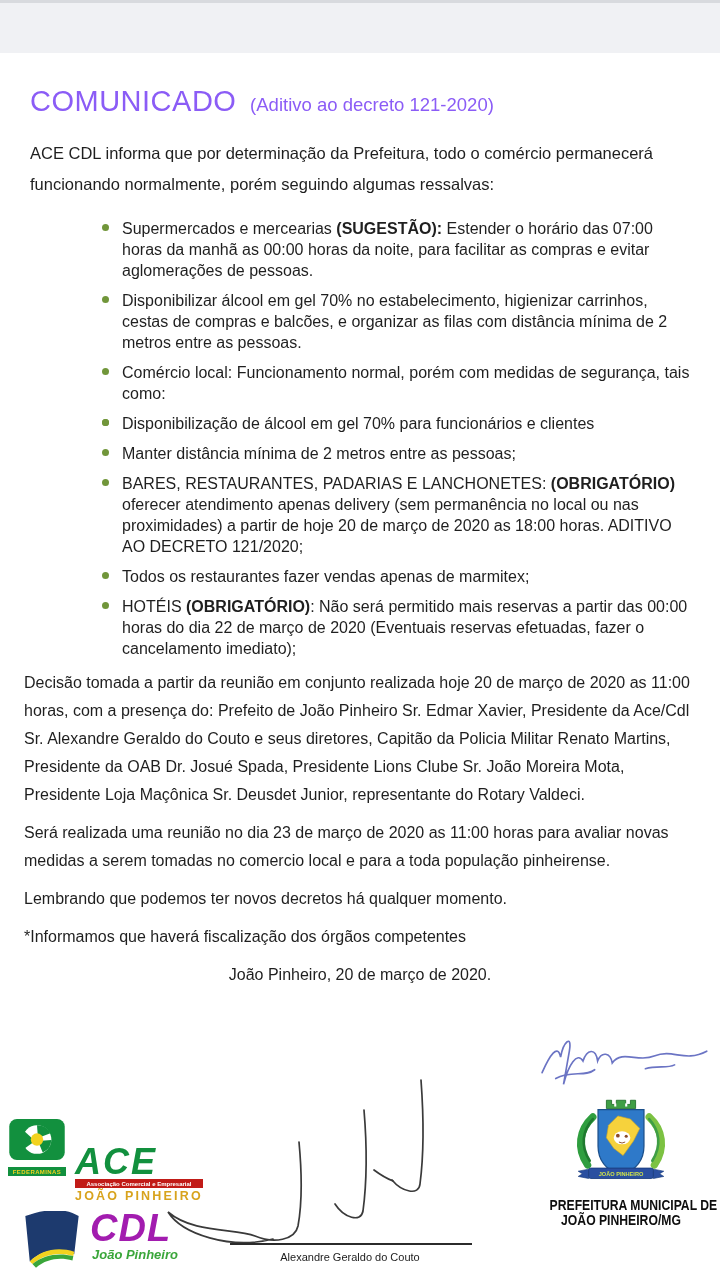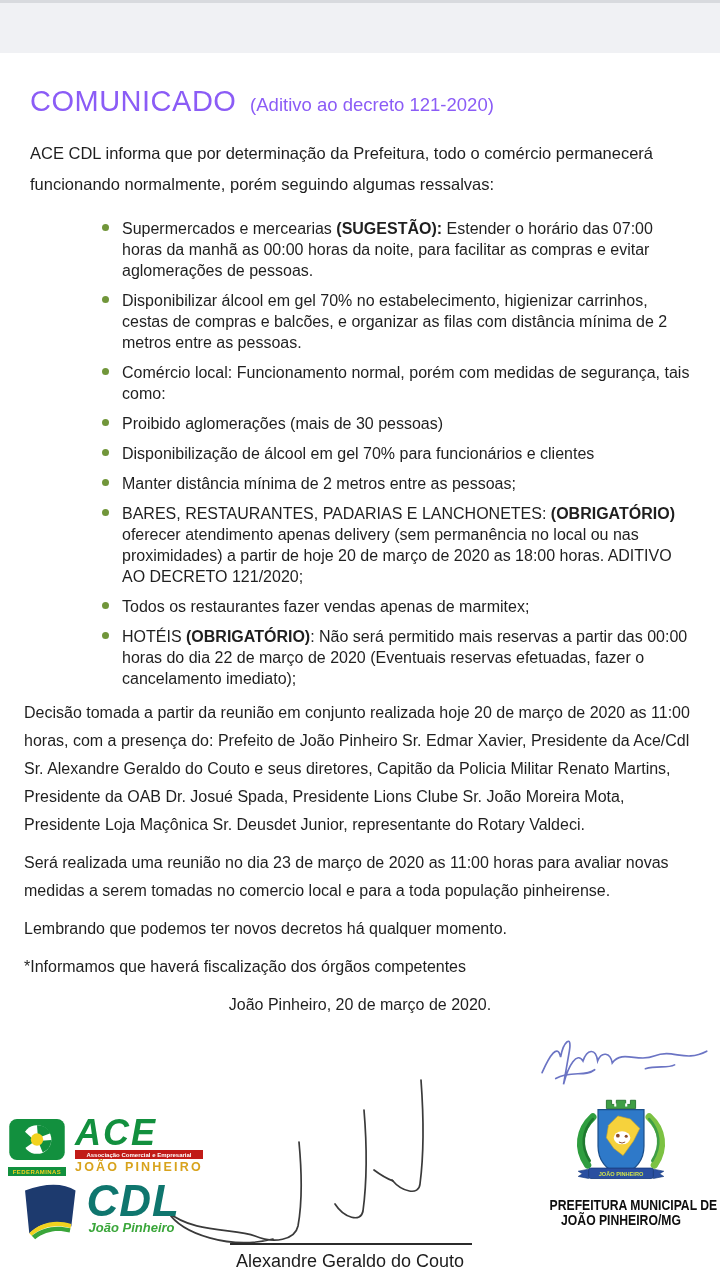--- a/index.html
+++ b/index.html
@@ -25,36 +25,36 @@
     border-radius:50%; background:#71963a;
   }
   .b { font-weight:bold; }
 
   .paras p { margin:10px 0 0 0; font-size:16px; line-height:28px; }
   .dateline { margin:7px 4px 0 0; font-size:16.5px; text-align:center; }
 
   
   .sig-blue { position:absolute; top:1022px; left:528px; width:186px; height:76px; }
   .center-sig { position:absolute; top:1076px; left:152px; width:330px; height:172px; }
-  .sig-name { position:absolute; top:1251px; left:222px; width:256px; text-align:center; font-size:18px; color:#1c1c1c; }
+  .sig-name { position:absolute; top:1251px; left:222px; width:256px; text-align:center; font-size:11px; color:#1c1c1c; }
 
   .ace-cdl { position:absolute; left:8px; top:1118px; width:172px; }
   .ace-row { display:flex; align-items:flex-start; }
   .ace-left { width:58px; }
   .fed-band { margin-top:1px; background:#12903e; color:#f2d21f; font-size:6px; font-weight:bold;
               letter-spacing:.4px; text-align:center; padding:2px 0 1px; white-space:nowrap; }
   .ace-slash { width:7px; height:54px; background:#12903e; transform:skewX(-18deg); margin:0 3px 0 6px; }
-  .ace-right { flex:1; }
+  .ace-right { flex:1;margin-top:29px; }
   .ace-word { font-size:36px; line-height:30px; font-weight:900; font-style:italic; color:#12903e; letter-spacing:2px; }
   .ace-sub { margin-top:2px; background:#c11b17; color:#ffffff; font-size:6px; font-weight:bold;
              text-align:center; padding:2px 0 1px; white-space:nowrap; }
   .ace-city { margin-top:1px; color:#d8a31d; font-size:12.5px; font-weight:bold; letter-spacing:2.2px; white-space:nowrap; }
   .cdl-row { display:flex; align-items:flex-start; margin:8px 0 0 12px; }
   .cdl-right { margin-left:6px; }
-  .cdl-word { font-size:44px; line-height:34px; font-weight:900; font-style:italic; color:#0f766e; letter-spacing:1px; }
+  .cdl-word { font-size:38px; line-height:34px; font-weight:900; font-style:italic; color:#a21caf; letter-spacing:1px; }
   .cdl-city { margin:2px 0 0 2px; color:#3aa63a; font-size:13px; font-weight:bold; font-style:italic; }
 
   .prefeitura { position:absolute; right:14px; top:1094px; width:170px; text-align:center; }
   .pref-name { margin-top:4px; font-weight:700; font-size:14.5px; line-height:15px; color:#0e0e0e;
                transform:scaleX(.84); transform-origin:center; white-space:nowrap; }
 </style>
 </head>
 <body>
 
 <div class="screen">
@@ -65,21 +65,21 @@
       <span>COMUNICADO</span>
       <span class="note">&nbsp;</span><span class="note">(Aditivo ao decreto 121-2020)</span>
     </h1>
 
     <p class="intro">ACE CDL informa que por determinação da Prefeitura, todo o comércio permanecerá funcionando normalmente, porém seguindo algumas ressalvas:</p>
 
     <ul class="ressalvas">
       <li><span class="dot"></span><span>Supermercados e mercearias </span><span class="b">(SUGESTÃO):</span><span> Estender o horário das 07:00 horas da manhã as 00:00 horas da noite, para facilitar as compras e evitar aglomerações de pessoas.</span></li>
       <li><span class="dot"></span><span>Disponibilizar álcool em gel 70% no estabelecimento, higienizar carrinhos, cestas de compras e balcões, e organizar as filas com distância mínima de 2 metros entre as pessoas.</span><span class="b"></span><span></span></li>
       <li><span class="dot"></span><span>Comércio local: Funcionamento normal, porém com medidas de segurança, tais como:</span><span class="b"></span><span></span></li>
-      <li><span class="dot"></span><span>Proibido aglomerações (mais de 30 pessoas)</span><span class="b"></span><span></span></li>
+      <li><span class="dot"></span><span class="b"></span><span></span></li>
       <li><span class="dot"></span><span>Disponibilização de álcool em gel 70% para funcionários e clientes</span><span class="b"></span><span></span></li>
       <li><span class="dot"></span><span>Manter distância mínima de 2 metros entre as pessoas;</span><span class="b"></span><span></span></li>
       <li><span class="dot"></span><span>BARES, RESTAURANTES, PADARIAS E LANCHONETES: </span><span class="b">(OBRIGATÓRIO)</span><span> oferecer atendimento apenas delivery (sem permanência no local ou nas proximidades) a partir de hoje 20 de março de 2020 as 18:00 horas. ADITIVO AO DECRETO 121/2020;</span></li>
       <li><span class="dot"></span><span>Todos os restaurantes fazer vendas apenas de marmitex;</span><span class="b"></span><span></span></li>
       <li><span class="dot"></span><span>HOTÉIS </span><span class="b">(OBRIGATÓRIO)</span><span>: Não será permitido mais reservas a partir das 00:00 horas do dia 22 de março de 2020 (Eventuais reservas efetuadas, fazer o cancelamento imediato);</span></li>
     </ul>
 
     <div class="paras">
       <p>Decisão tomada a partir da reunião em conjunto realizada hoje 20 de março de 2020 as 11:00 horas, com a presença do: Prefeito de João Pinheiro Sr. Edmar Xavier, Presidente da Ace/Cdl Sr. Alexandre Geraldo do Couto e seus diretores, Capitão da Policia Militar Renato Martins, Presidente da OAB Dr. Josué Spada, Presidente Lions Clube Sr. João Moreira Mota, Presidente Loja Maçônica Sr. Deusdet Junior, representante do Rotary Valdeci.</p>
       <p>Será realizada uma reunião no dia 23 de março de 2020 as 11:00 horas para avaliar novas medidas a serem tomadas no comercio local e para a toda população pinheirense.</p>

